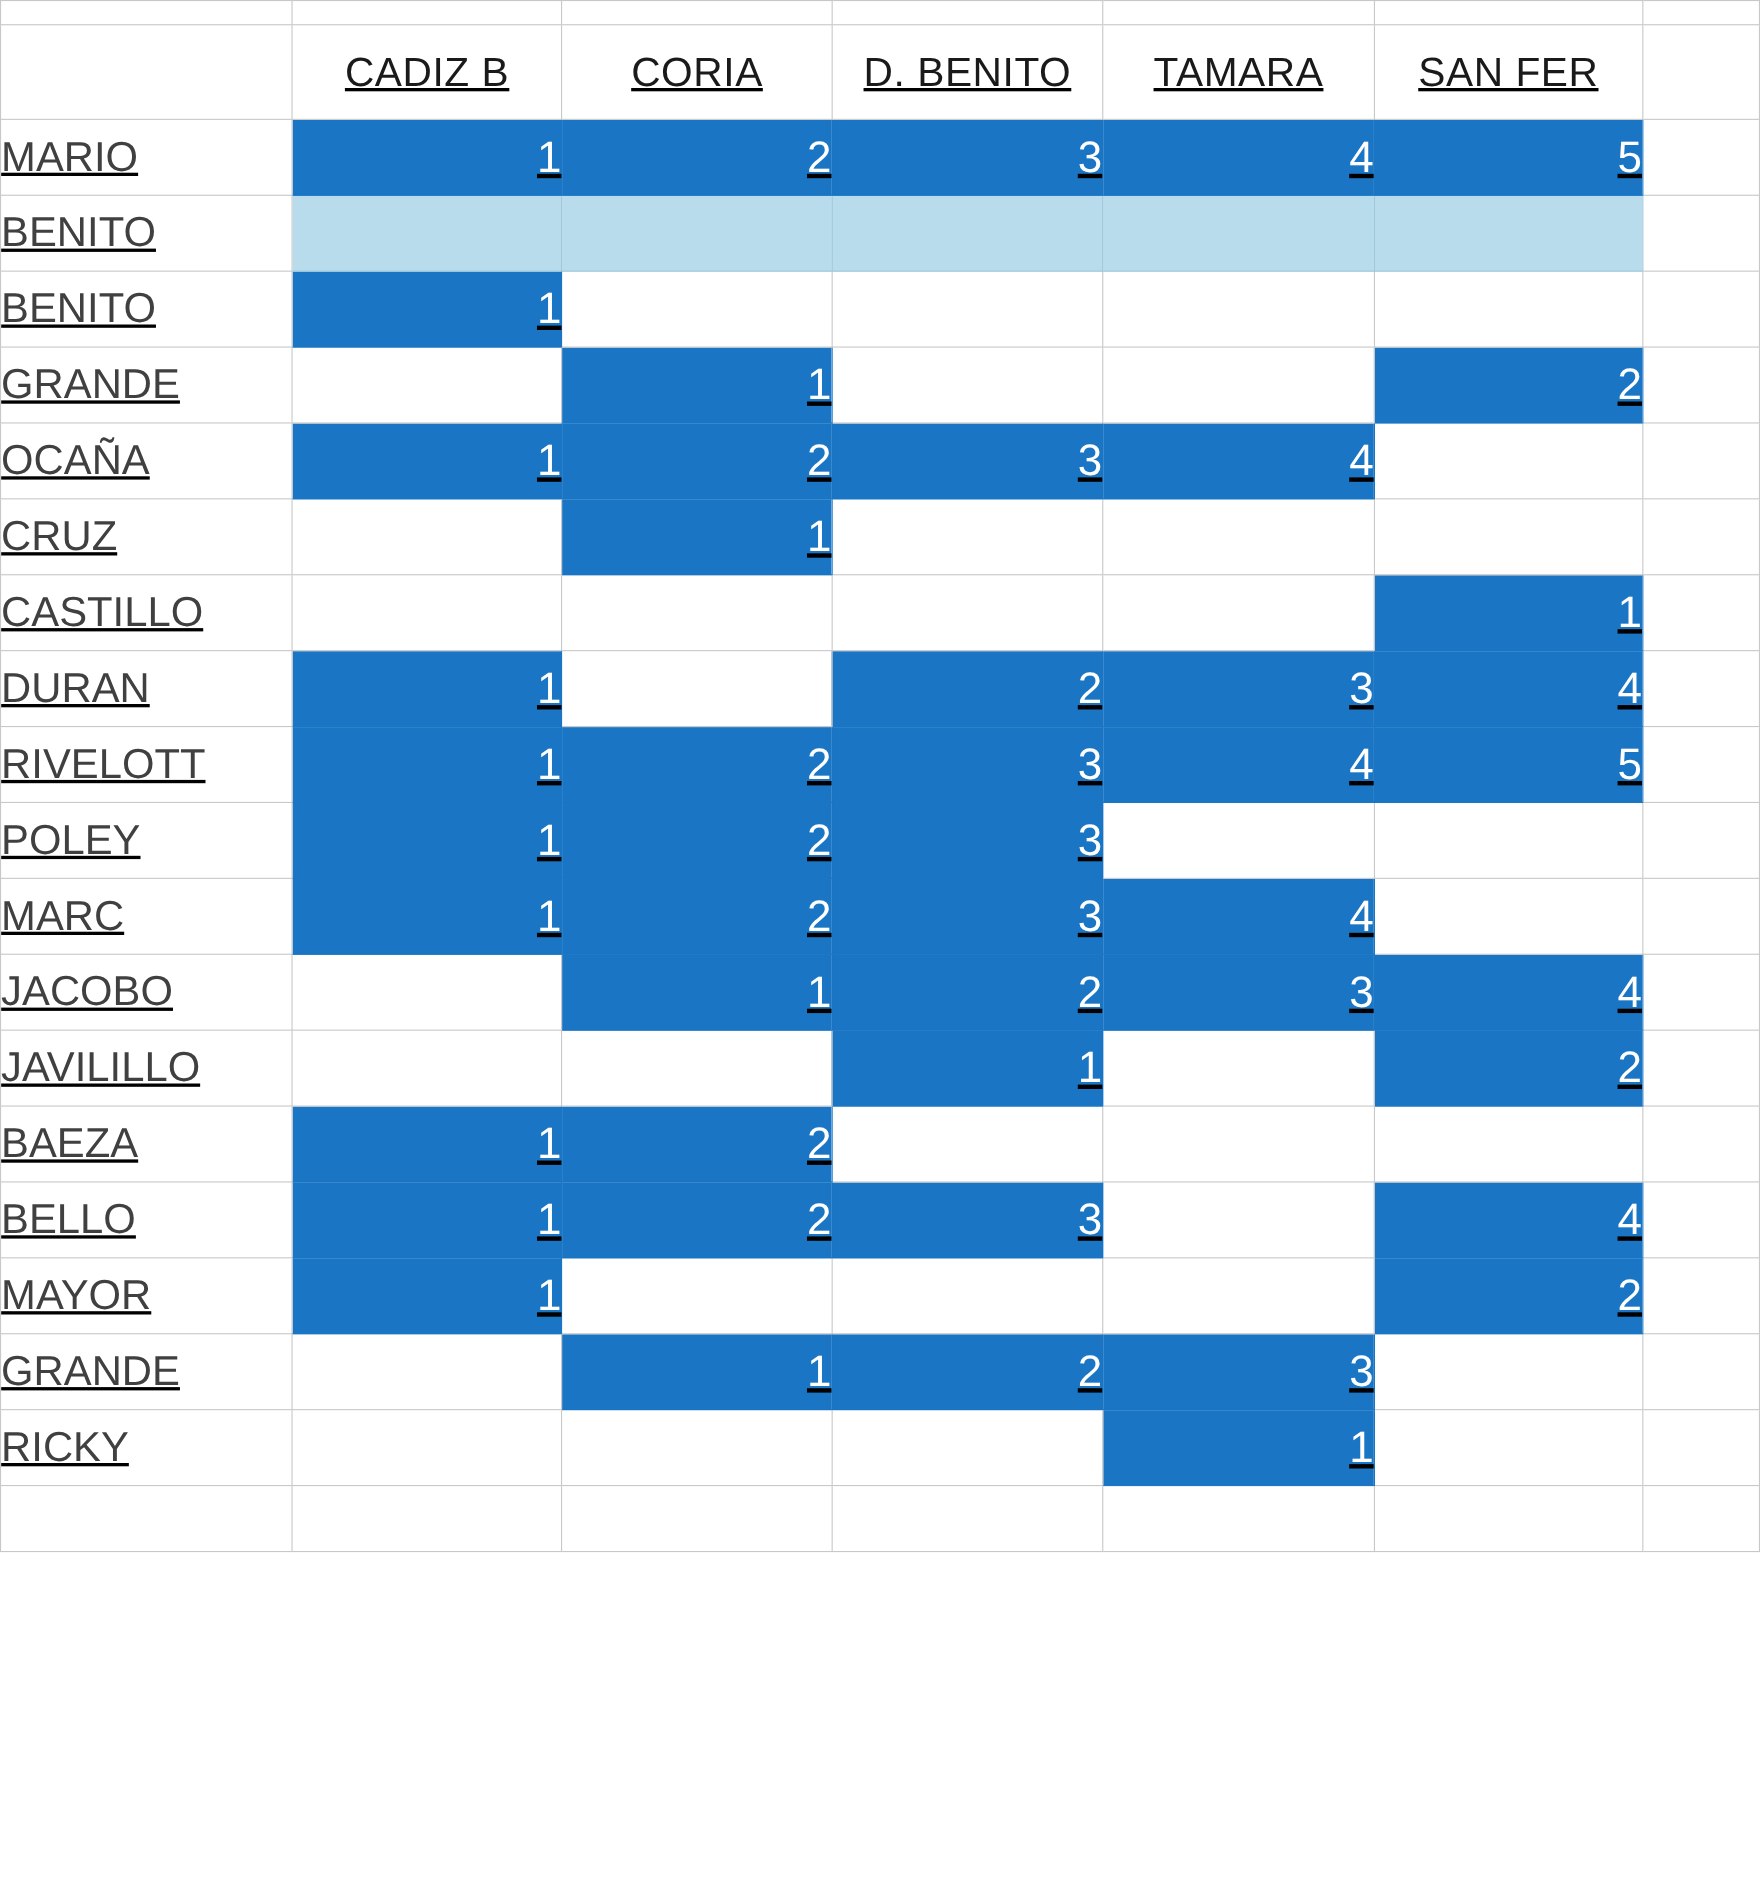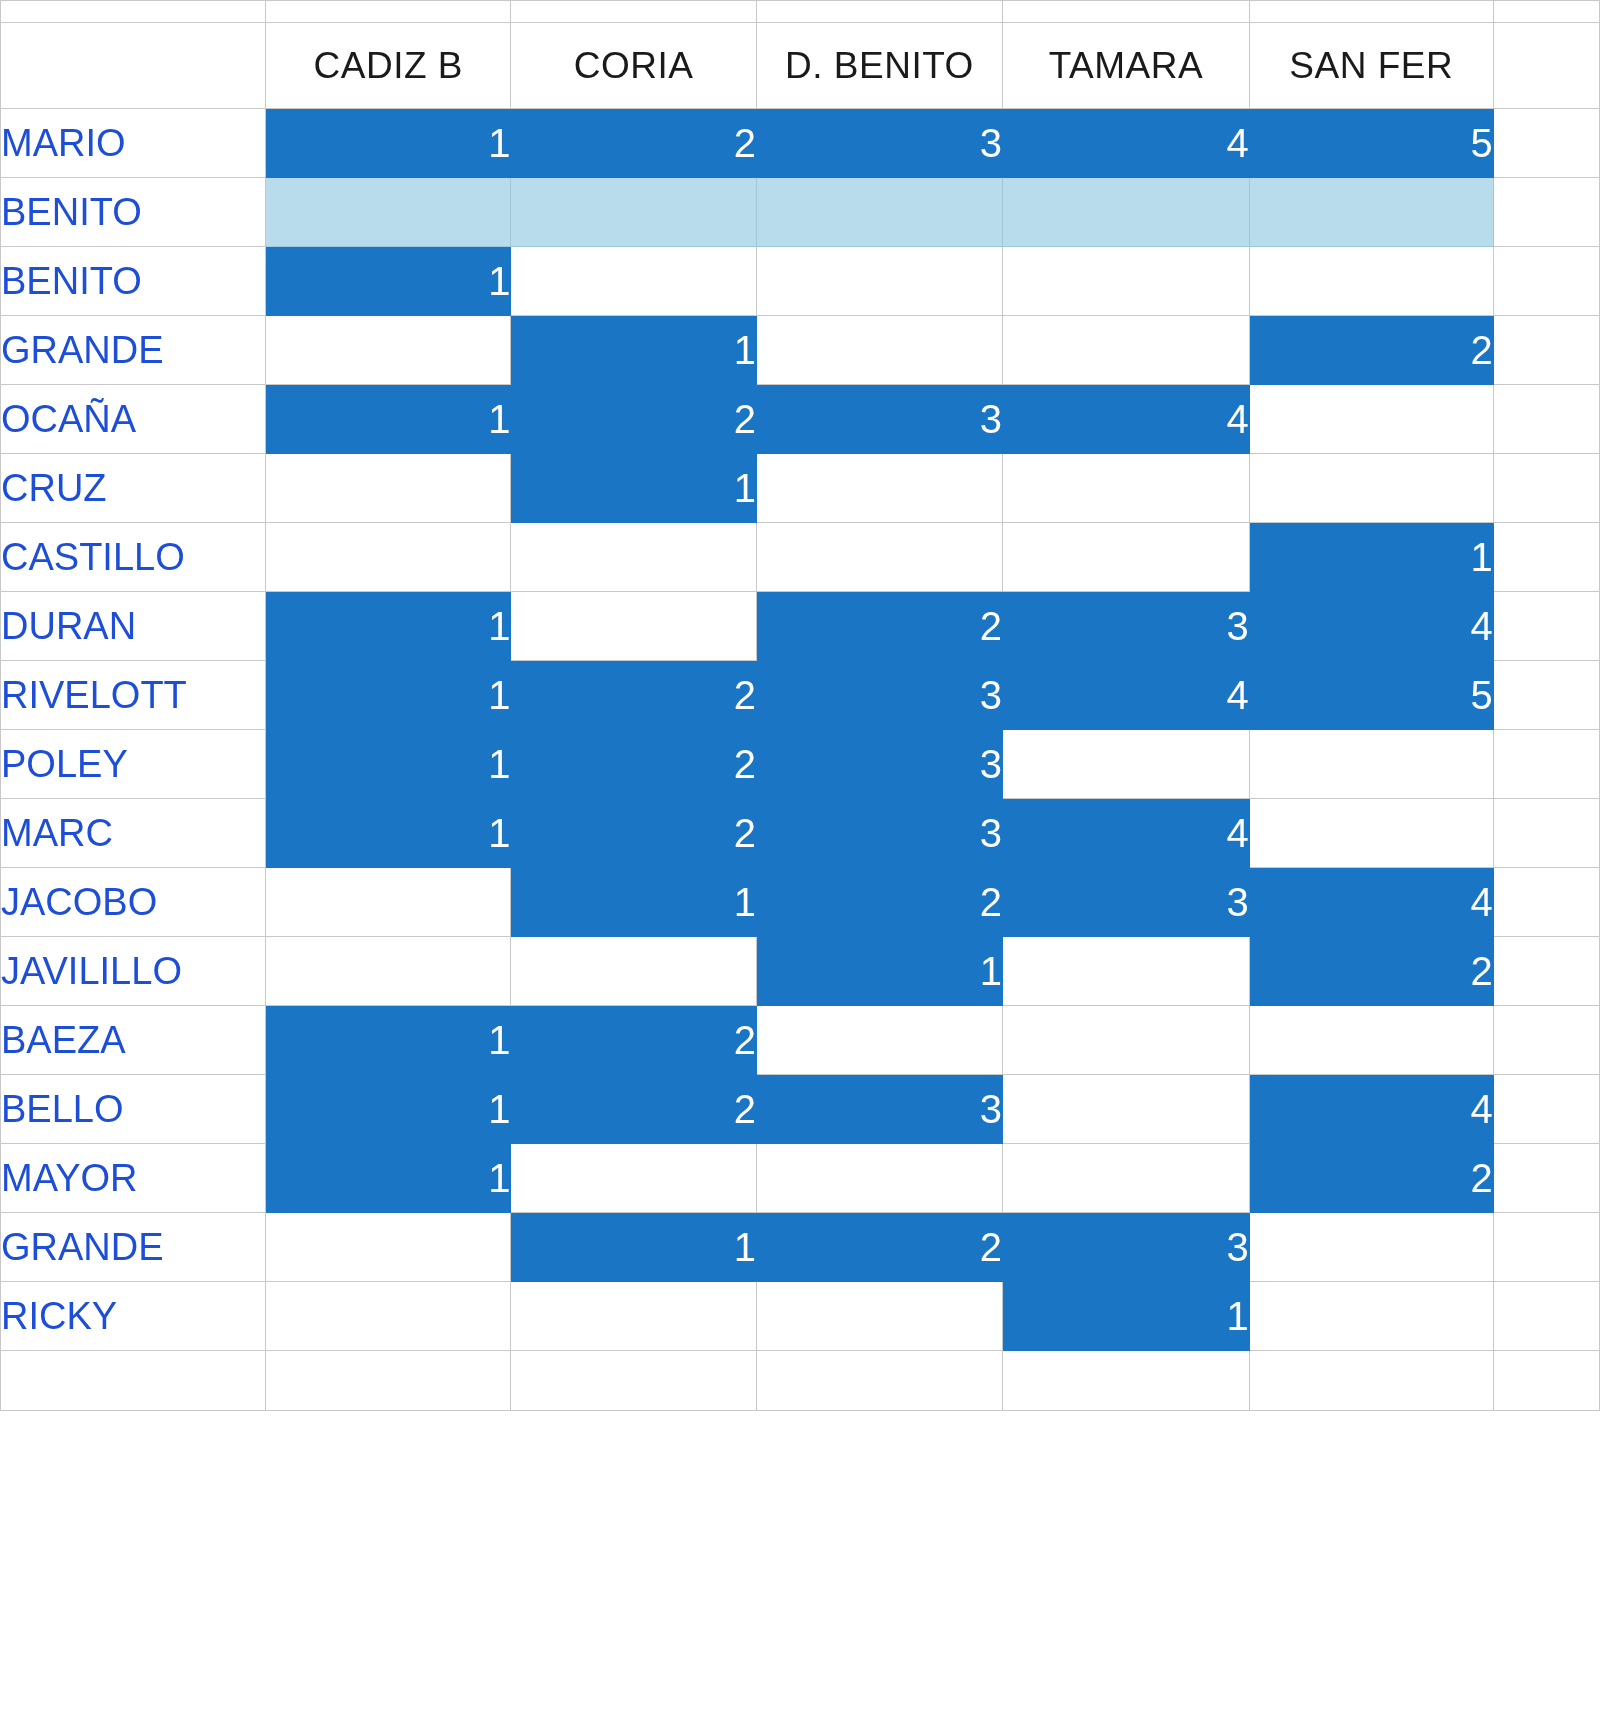--- a/index.html
+++ b/index.html
@@ -12,20 +12,21 @@
     height: 1709px;
     font-family: "Liberation Sans", sans-serif;
     overflow: hidden;
   }
   .sheet {
     position: relative;
     width: 1600px;
     height: 1602px;
     box-sizing: border-box;
     padding-left: 0px;
+    text-decoration: underline;
   }
   table.grid {
     border-collapse: collapse;
     table-layout: fixed;
     margin-left: 0px;
     margin-top: 0px;
   }
   table.grid td, table.grid th {
     padding: 0;
     margin: 0;
@@ -47,21 +48,21 @@
     text-align: center;
     font-weight: bold;
     font-size: 37px;
     color: #1a1a1a;
     letter-spacing: 0.5px;
     border: 1px solid #c8c8c8;
     background: #ffffff;
   }
   .namecell {
     font-size: 38px;
-    color: #1d4ed8;
+    color: #404040;
     padding-left: 8px;
     white-space: nowrap;
     overflow: hidden;
     background: #ffffff;
     border: 1px solid #c8c8c8;
     border-right: 1px solid #c8c8c8;
   }
   .datacell {
     text-align: right;
     font-size: 40px;

